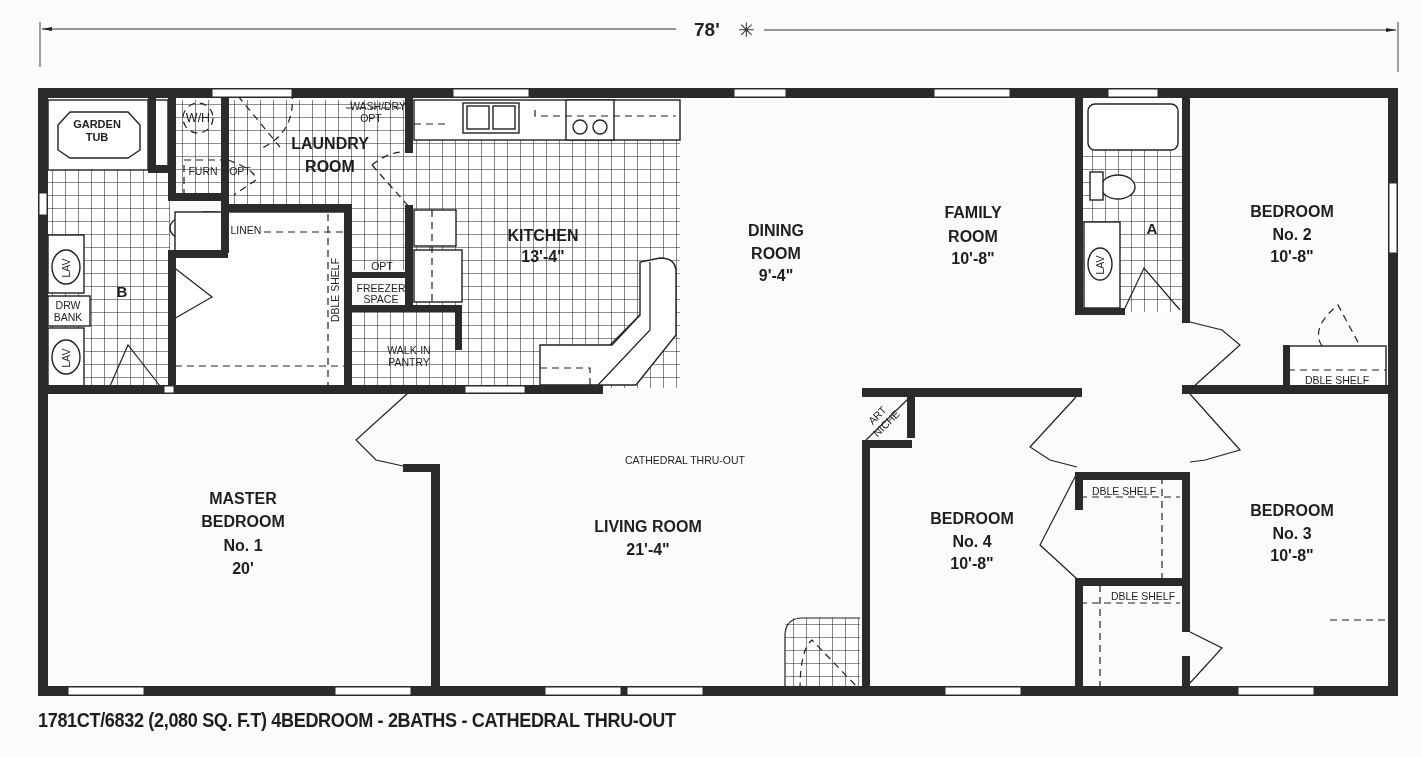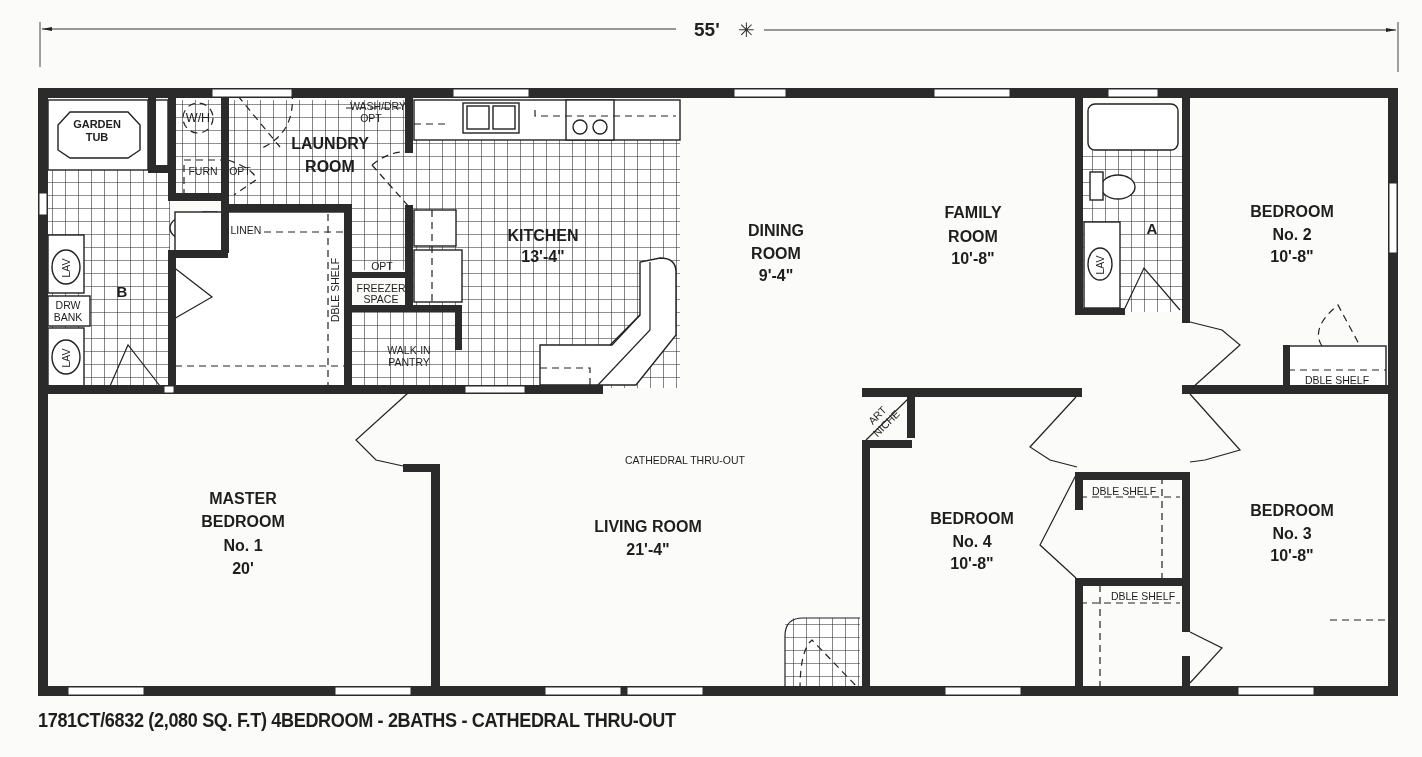--- a/index.html
+++ b/index.html
@@ -13,21 +13,21 @@
   .lbl { font-family: "Liberation Sans", sans-serif; font-weight: bold; fill: #1e1e1e; text-anchor: middle; }
   .lbl-sm { font-family: "Liberation Sans", sans-serif; fill: #1e1e1e; text-anchor: middle; font-size: 10.5px; }
   .lbl-md { font-family: "Liberation Sans", sans-serif; fill: #1e1e1e; text-anchor: middle; font-size: 12.5px; }
   .caption { position: absolute; left: 38px; top: 708px; font-size: 21px; font-weight: bold; color: #1e1e1e; letter-spacing: -0.4px; transform: scaleX(0.86); transform-origin: left top; white-space: nowrap; }
   .dim-label { position: absolute; left: 694px; top: 19px; font-size: 19px; font-weight: bold; color: #222; }
   .dim-star { position: absolute; left: 738px; top: 18px; font-size: 20px; color: #333; }
 </style>
 </head>
 <body>
 
-<div class="dim-label">55'</div>
+<div class="dim-label">78'</div>
 <div class="dim-star">✳</div>
 
 <svg width="1422" height="757" viewBox="0 0 1422 757">
   <defs>
     <pattern id="tile" width="13" height="13" patternUnits="userSpaceOnUse">
       <rect width="13" height="13" fill="#fff"></rect>
       <path d="M13 0 L0 0 0 13" fill="none" stroke="#222" stroke-width="1.1"></path>
     </pattern>
   </defs>
 

